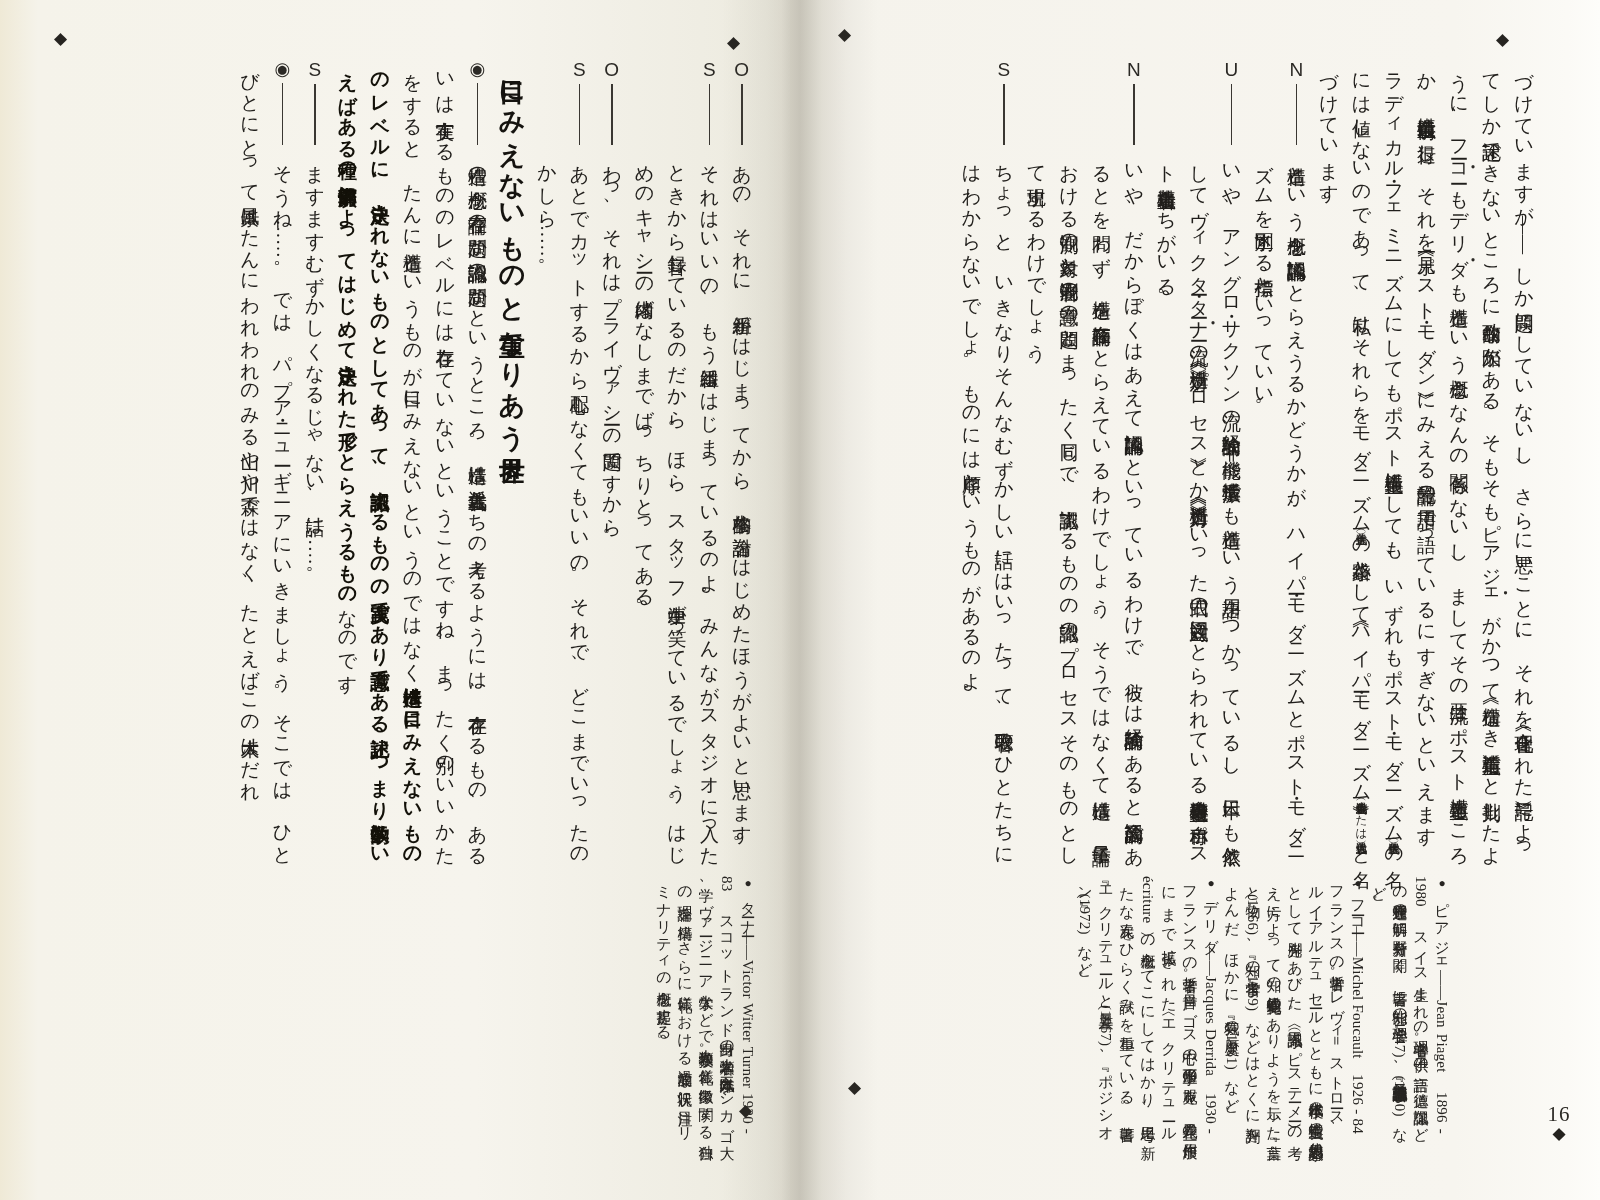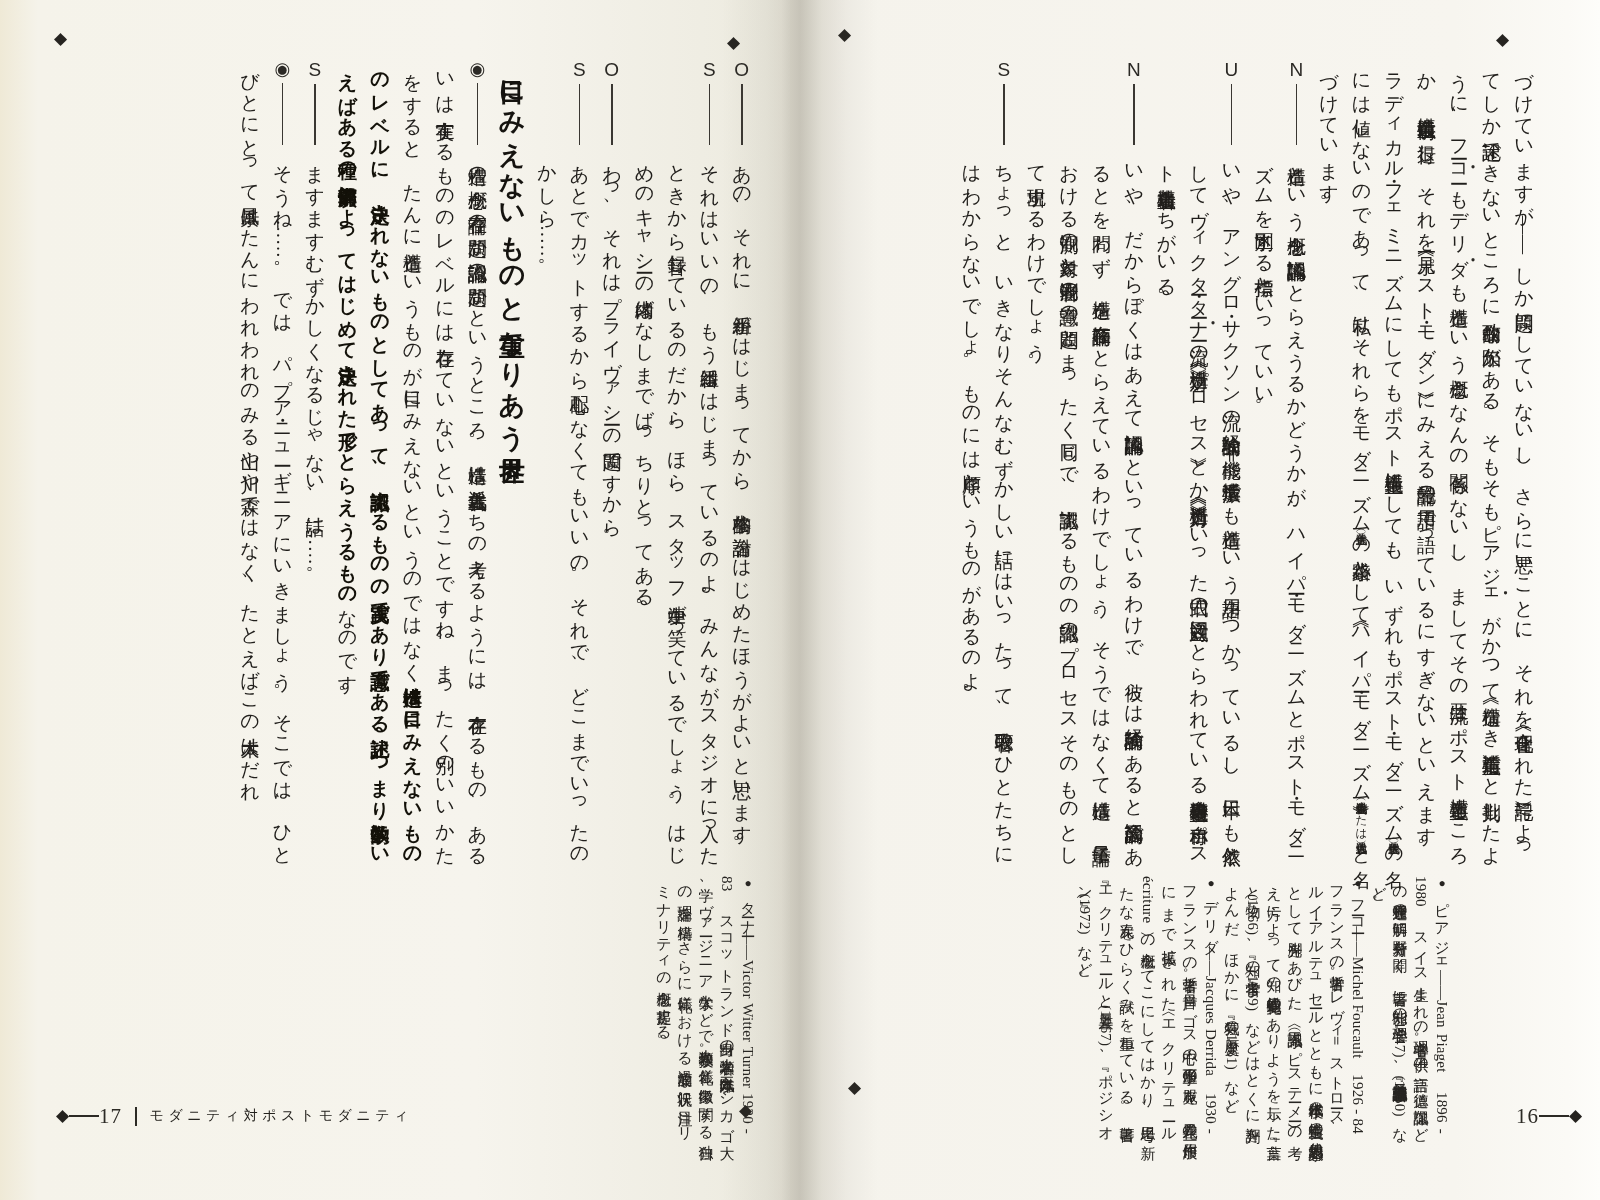--- a/index.html
+++ b/index.html
@@ -73,21 +73,21 @@
   .footnotes p{margin:0;}
   .footnotes > * + *{margin-block-start:5px;}
   .fn-bullet::before{content:"●";font-size:12px;}
 
   
   .footer{
     position:absolute;bottom:72px;height:24px;
     display:flex;align-items:center;color:#2c2a25;
   }
   .footer-left{left:56px;}
-  .footer-right{right:18px;}
+  .footer-right{right:26px;flex-direction:column;}
   .pnum{font-size:21px;letter-spacing:1px;line-height:1;}
   .fdash{width:30px;height:1.7px;background:#2c2a25;display:inline-block;}
   .fbar{width:1.5px;height:19px;background:#2c2a25;display:inline-block;margin:0 13px;}
   .ftitle{font-size:14px;letter-spacing:4.5px;color:#24221e;}
   .dia-inline::before{content:"◆";font-size:17px;line-height:1;color:#24221e;}
   .dia{position:absolute;line-height:1;color:#262420;}
   .dia::before{content:"◆";font-size:17px;}
   .dia.lp-tl{left:54px;top:30px;}
   .dia.lp-tr{left:727px;top:34px;}
   .dia.rp-tl{left:838px;top:26px;}
@@ -163,27 +163,20 @@
       </p>
 
     </div>
 
     <div class="footnotes fn-left vtext">
       <p>
         <span class="fn-bullet"></span><span>ターナー――Victor Witter Turner 1920 - 83　</span><span>スコットランド出身の人類学者。一九六三年以降、シカゴ大学、ヴァージニア大学などで人類学教授。儀礼と象徴に関する独自の理論を構築。さらに儀礼における過渡的な状況に注目、リミナリティの概念を提起する。</span>
       </p>
     </div>
 
-    <div class="footer footer-left">
-      <span class="dia-inline"></span>
-        <span class="fdash"></span>
-        <span class="pnum">17</span>
-        <span class="fbar"></span>
-        <span class="ftitle">モダニティ対ポストモダニティ</span>
-    </div>
   </div>
 
   <div class="page right">
 
     <div class="main vtext" style="right:60px;">
 
       <p class="para">
         <span>づけていますが――しか問題にしていないし、さらに悪いことに、それを《合理化された記号》によってしか記述できないところに致命的な欠陥がある。そもそもピアジェ</span><span class="refdot"></span><span>がかつて《構造なき構造主義》だと批判したように、フーコー</span><span class="refdot"></span><span>もデリダ</span><span class="refdot"></span><span>も構造という概念となんの関係もないし、ましてその亜流はポスト構造主義どころか、構造主義以前に退行し、それを一見《ポスト・モダン》にみえる記号論の用語で語っているにすぎないといえます。ラディカル・フェミニズムにしてもポスト構造主義にしても、いずれもポスト・モダニズム</span><span class="small-note">（脱近代主義）</span><span>の名には値しないのであって、私はそれらをモダニズム</span><span class="small-note">（近代主義）</span><span>の袋小路として《ハイパー・モダニズム》</span><span class="small-note">（過剰近代主義または過近代主義）</span><span>と名づけています。</span>
       </p>
 

